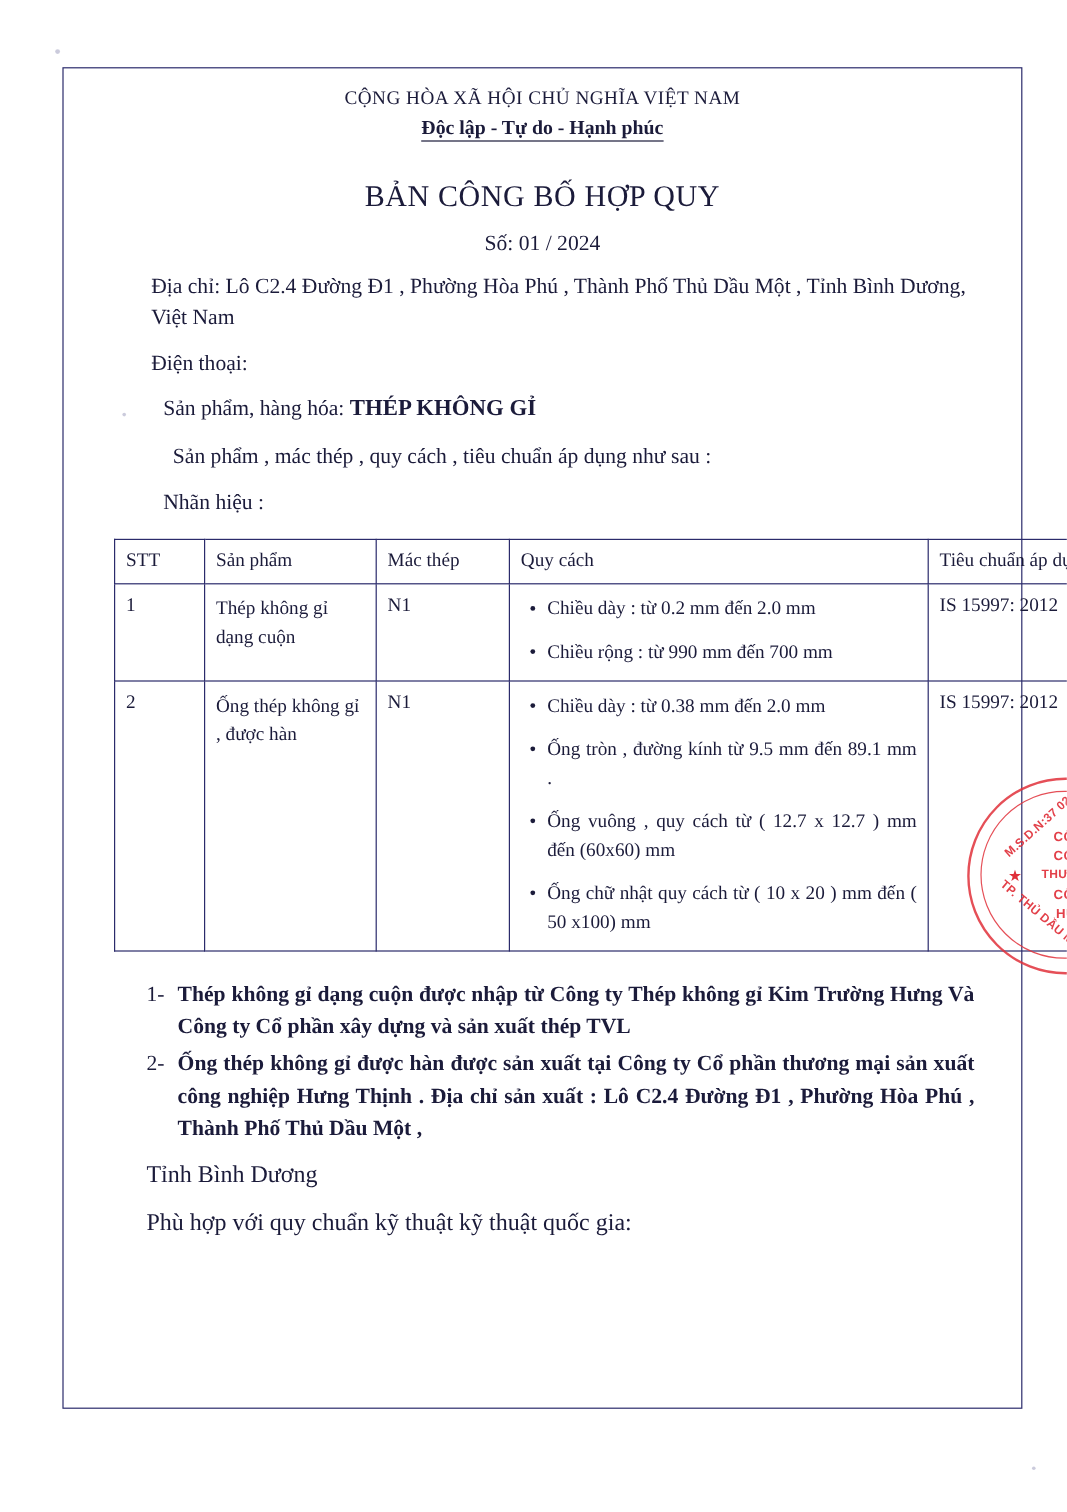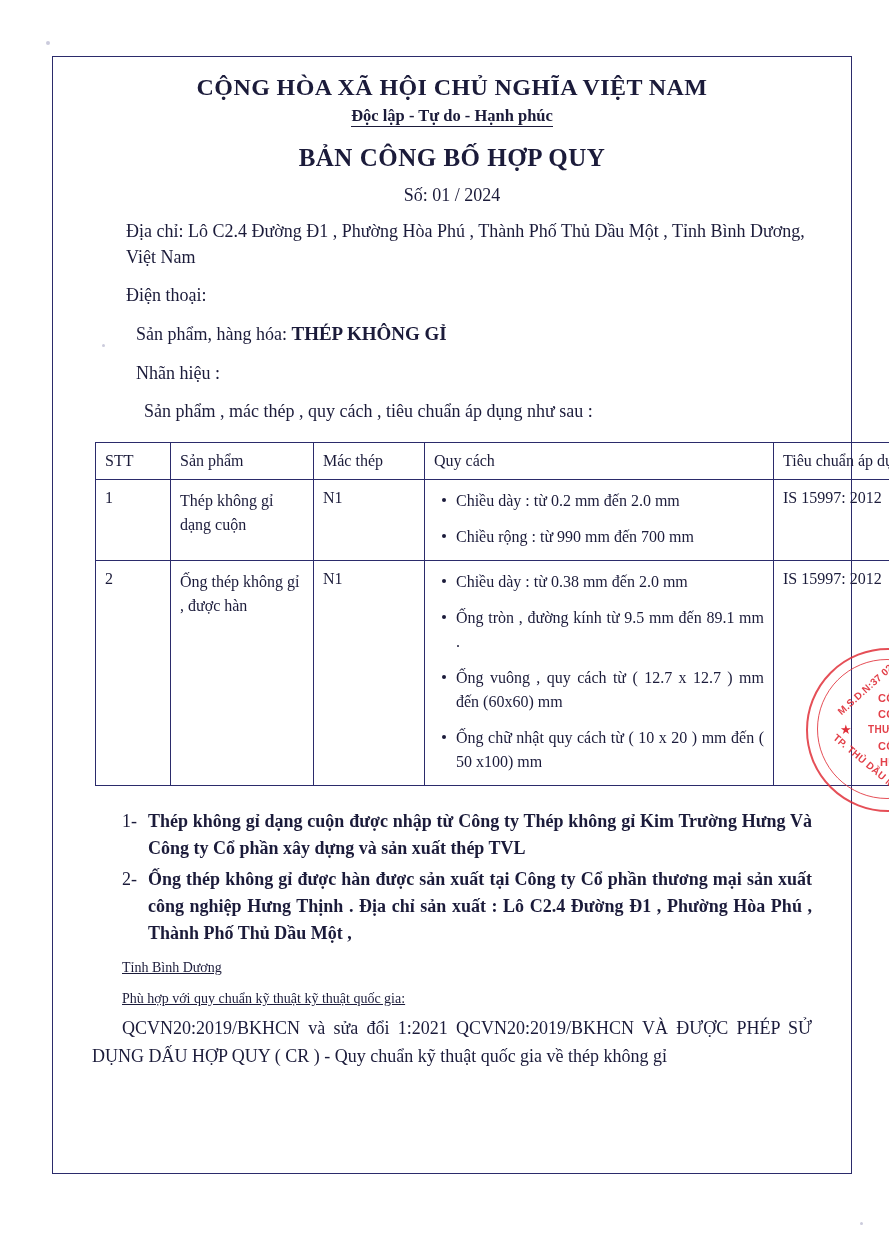--- a/index.html
+++ b/index.html
@@ -33,39 +33,39 @@
   .content {
     position: absolute;
     left: 72px;
     top: 66px;
     width: 760px;
     box-sizing: border-box;
     padding: 0 20px;
   }
   .center { text-align: center; }
   .nation-title {
-    font-size: 24px;
-    font-weight: bold;
+    font-size: 16px;
+    font-weight: normal;
     letter-spacing: 0.4px;
     margin-top: 8px;
   }
   .nation-sub {
     font-size: 16.5px;
     font-weight: bold;
     margin-top: 5px;
   }
   .nation-sub span.ul {
     border-bottom: 1.2px solid #1b1b3a;
     padding-bottom: 1px;
     text-align: right;
   }
   .main-title {
     font-size: 25px;
-    font-weight: bold;
-    margin-top: 18px;
+    font-weight: normal;
+    margin-top: 34px;
     letter-spacing: 0.5px;
   }
   .doc-number {
     font-size: 18px;
     margin-top: 13px;
   }
   .para {
     font-size: 18px;
     margin-top: 12px;
     line-height: 1.45;
@@ -141,25 +141,24 @@
   .note-num {
     width: 26px;
     flex: 0 0 26px;
   }
   .note-text {
     flex: 1;
     text-align: justify;
     font-weight: bold;
   }
   .footer-para {
-    font-size: 14px;
+    font-size: 20px;
     line-height: 1.5;
     margin-top: 10px;
     padding-left: 30px;
-    text-decoration: underline;
   }
   .footer-block {
     font-size: 18px;
     line-height: 1.55;
     margin-top: 6px;
     text-align: justify;
   }
   .footer-block .firstline { padding-left: 30px; }
 
   
@@ -230,22 +229,22 @@
     <div class="center main-title">BẢN CÔNG BỐ HỢP QUY</div>
     <div class="center doc-number">Số: 01 / 2024</div>
 
     <div class="para indent1">Địa chỉ: Lô C2.4 Đường Đ1 , Phường Hòa Phú , Thành Phố Thủ Dầu Một , Tỉnh Bình Dương, Việt Nam</div>
     <div class="para indent1">Điện thoại:</div>
 
     <div class="para indent2 prodline">
       <span>Sản phẩm, hàng hóa:</span>
       <span class="bold">THÉP KHÔNG GỈ</span>
     </div>
+    <div class="para indent3">Sản phẩm , mác thép , quy cách , tiêu chuẩn áp dụng như sau :</div>
     <div class="para indent2">Nhãn hiệu :</div>
-    <div class="para indent3">Sản phẩm , mác thép , quy cách , tiêu chuẩn áp dụng như sau :</div>
 
     <table class="spec">
       <thead>
         <tr>
           <th class="col-stt">STT</th>
           <th class="col-sp">Sản phẩm</th>
           <th class="col-mac">Mác thép</th>
           <th class="col-qc">Quy cách</th>
           <th class="col-tc">Tiêu chuẩn áp dụng</th>
         </tr>
@@ -286,23 +285,20 @@
         <div class="note-text">Thép không gỉ dạng cuộn được nhập từ Công ty Thép không gỉ Kim Trường Hưng Và Công ty Cổ phần xây dựng và sản xuất thép TVL</div>
       </div>
       <div class="note-item">
         <div class="note-num">2-</div>
         <div class="note-text">Ống thép không gỉ được hàn được sản xuất tại Công ty Cổ phần thương mại sản xuất công nghiệp Hưng Thịnh . Địa chỉ sản xuất : Lô C2.4 Đường Đ1 , Phường Hòa Phú , Thành Phố Thủ Dầu Một ,</div>
       </div>
     </div>
 
     <div class="footer-para">Tỉnh Bình Dương</div>
     <div class="footer-para">Phù hợp với quy chuẩn kỹ thuật kỹ thuật quốc gia:</div>
-    <div class="footer-block">
-      <span class="firstline">QCVN20:2019/BKHCN và sửa đổi 1:2021  QCVN20:2019/BKHCN VÀ ĐƯỢC PHÉP SỬ DỤNG DẤU HỢP QUY ( CR ) -  Quy chuẩn kỹ thuật quốc gia về thép không gỉ</span>
-    </div>
 
   </div>
 
   <div class="stamp">
     <div class="ring"></div>
     <div class="ring inner"></div>
     <div class="txt t-top">M.S.D.N:37 02266</div>
     <div class="txt t-bot">TP. THỦ DẦU MỘT</div>
     <div class="txt t-c1">CÔNG T</div>
     <div class="txt t-c2">CỔ PH</div>

